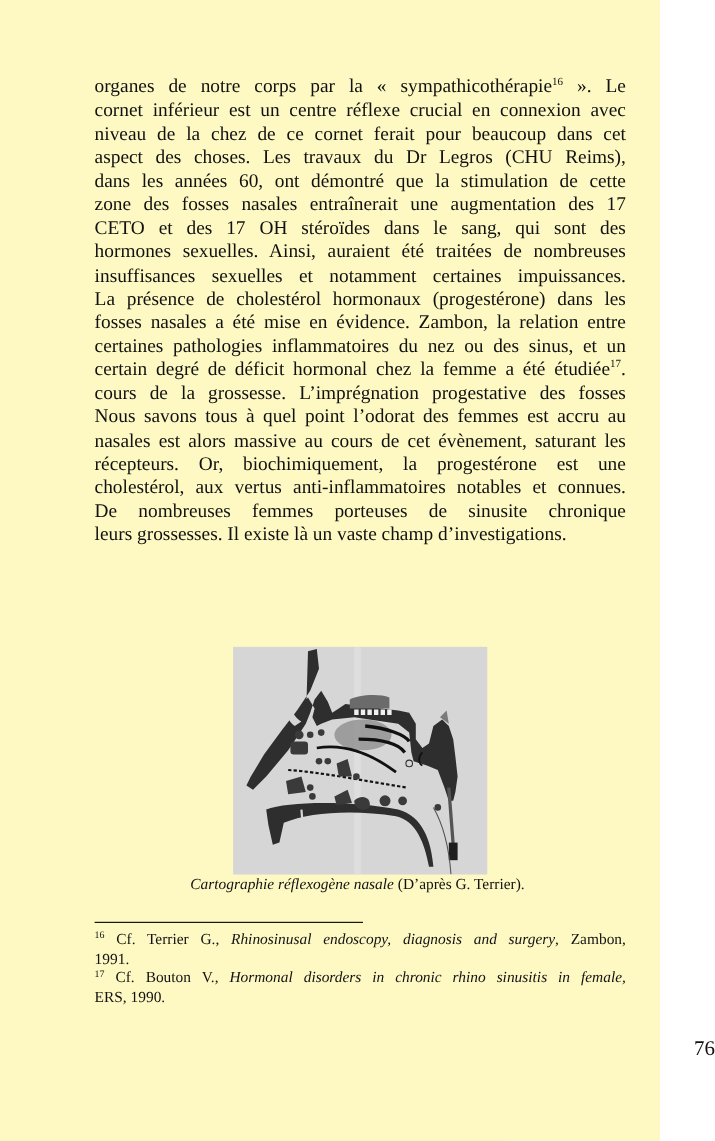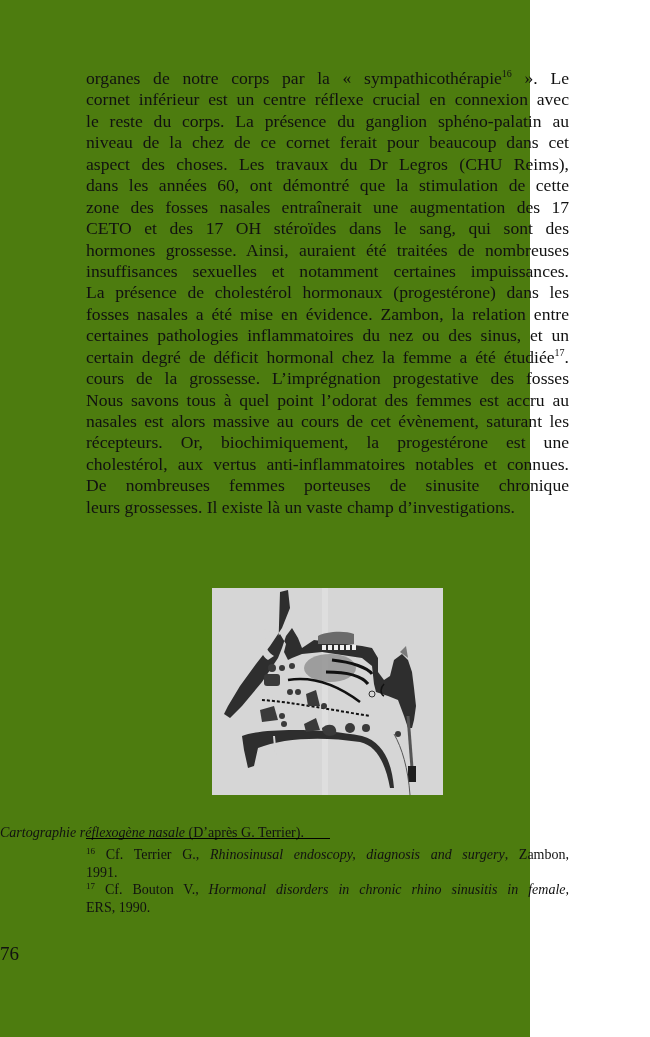--- a/index.html
+++ b/index.html
@@ -1,71 +1,68 @@
 <!DOCTYPE html>
 <html><head>
 <meta charset="utf-8">
 <style>
   html, body { margin: 0; padding: 0; background: #ffffff; }
   body { width: 650px; height: 1037px; position: relative; overflow: hidden;
          font-family: "Liberation Serif", "DejaVu Serif", serif; color: #111; }
-  .page { position: absolute; left: 0; top: 0; width: 530px; height: 1037px; background:#4d7c0f;text-decoration:underline; }
+  .page { position: absolute; left: 0; top: 0; width: 600px; height: 1037px; background:#fef9c3;text-decoration:underline; }
   .body-text { position: absolute; left: 86px; top: 68px; width: 483px; }
   .line { display: block; height: 21.45px; line-height: 21.45px; font-size: 17.6px;
           text-align: justify; text-align-last: justify; white-space: nowrap; }
   .line.last { text-align-last: left; }
   .line-inner { display: block; white-space: normal; text-align: justify; text-align-last: justify; }
   .line.last .line-inner { text-align-last: left; }
   sup { font-size: 10px; line-height: 0; vertical-align: 7px; }
   .figure { position: absolute; left: 212px; top: 588px; width: 231px; height: 207px;
             background: #d9d9d9; overflow: hidden; }
   .figure svg { display:block; }
-  .caption { position: absolute; left: 0; width: 650px; top: 823px; 
+  .caption { position: absolute; left: 0; width: 650px; top: 795px; text-align: center;
              font-size: 14px; line-height: 20px; }
   .caption i { font-style: italic; }
   .fn-rule { position: absolute; left: 86px; top: 838px; width: 244px; height: 1px; background: #000; }
   .footnotes { position: absolute; left: 86px; top: 846px; width: 483px; font-size: 14px; }
   .fn-line { display:block; height: 17.5px; line-height: 17.5px; text-align: justify; text-align-last: justify; }
   .fn-line.last { text-align-last: left; }
   .fn-line sup { font-size: 9px; vertical-align: 5px; }
-  .page-number { position: absolute; left: 0; width: 650px; top: 942px; text-align: left;
+  .page-number { position: absolute; left: 0; width: 650px; top: 942px; text-align: right;
                  font-size: 19px; line-height: 24px; }
 </style>
 </head>
 <body>
 
 <div class="page">
 
   <div class="body-text">
     <span class="line">
         <span class="line-inner"><span>organes de notre corps par la « sympathicothérapie</span><sup>16</sup><span> ». Le</span></span>
       </span>
     <span class="line">
         <span class="line-inner">cornet inférieur est un centre réflexe crucial en connexion avec</span>
-      </span>
-    <span class="line">
-        <span class="line-inner">le reste du corps. La présence du ganglion sphéno-palatin au</span>
       </span>
     <span class="line">
         <span class="line-inner">niveau de la chez de ce cornet ferait pour beaucoup dans cet</span>
       </span>
     <span class="line">
         <span class="line-inner">aspect des choses. Les travaux du Dr Legros (CHU Reims),</span>
       </span>
     <span class="line">
         <span class="line-inner">dans les années 60, ont démontré que la stimulation de cette</span>
       </span>
     <span class="line">
         <span class="line-inner">zone des fosses nasales entraînerait une augmentation des 17</span>
       </span>
     <span class="line">
         <span class="line-inner">CETO et des 17 OH stéroïdes dans le sang, qui sont des</span>
       </span>
     <span class="line">
-        <span class="line-inner">hormones grossesse. Ainsi, auraient été traitées de nombreuses</span>
+        <span class="line-inner">hormones sexuelles. Ainsi, auraient été traitées de nombreuses</span>
       </span>
     <span class="line">
         <span class="line-inner">insuffisances sexuelles et notamment certaines impuissances.</span>
       </span>
     <span class="line">
         <span class="line-inner">La présence de cholestérol hormonaux (progestérone) dans les</span>
       </span>
     <span class="line">
         <span class="line-inner">fosses nasales a été mise en évidence. Zambon, la relation entre</span>
       </span>

